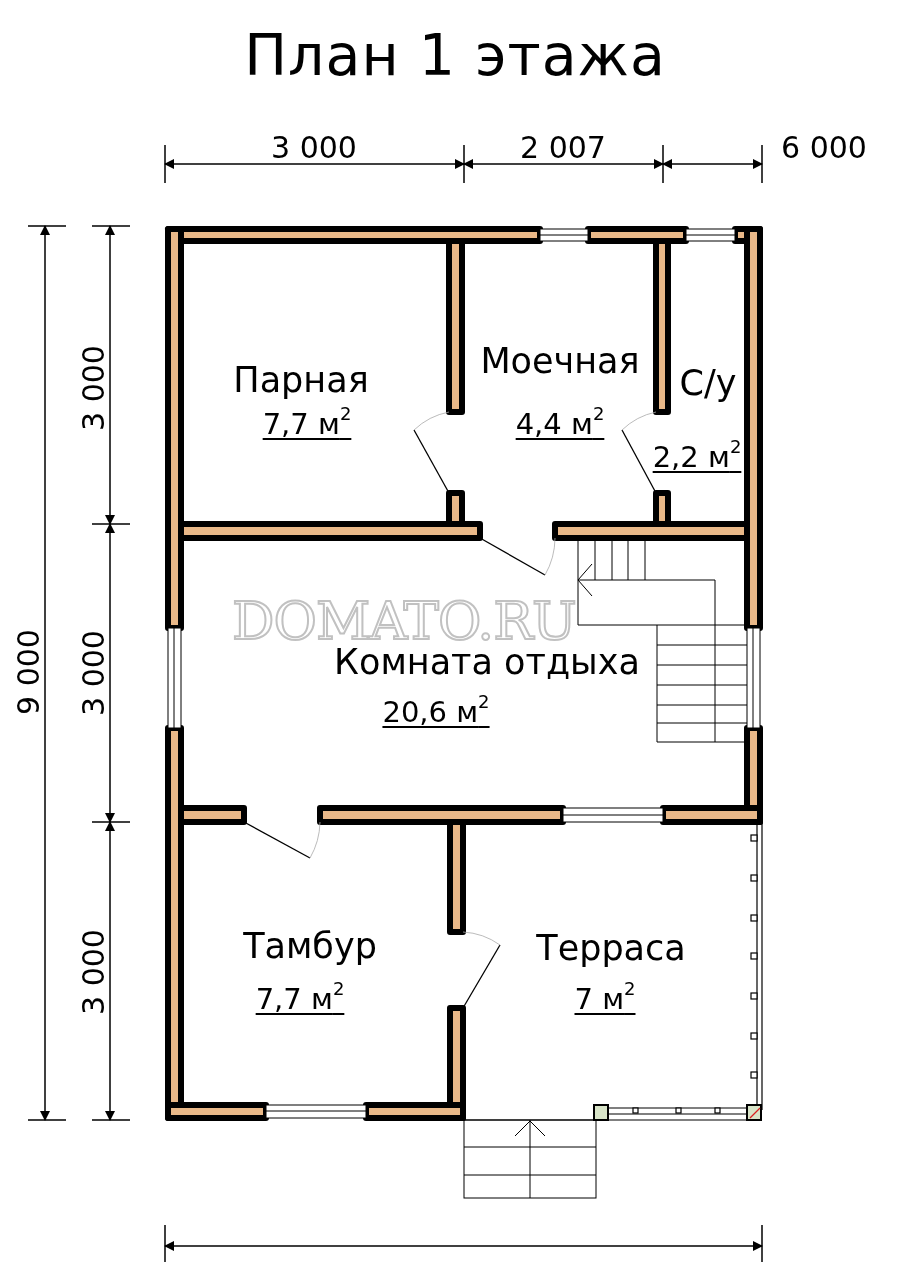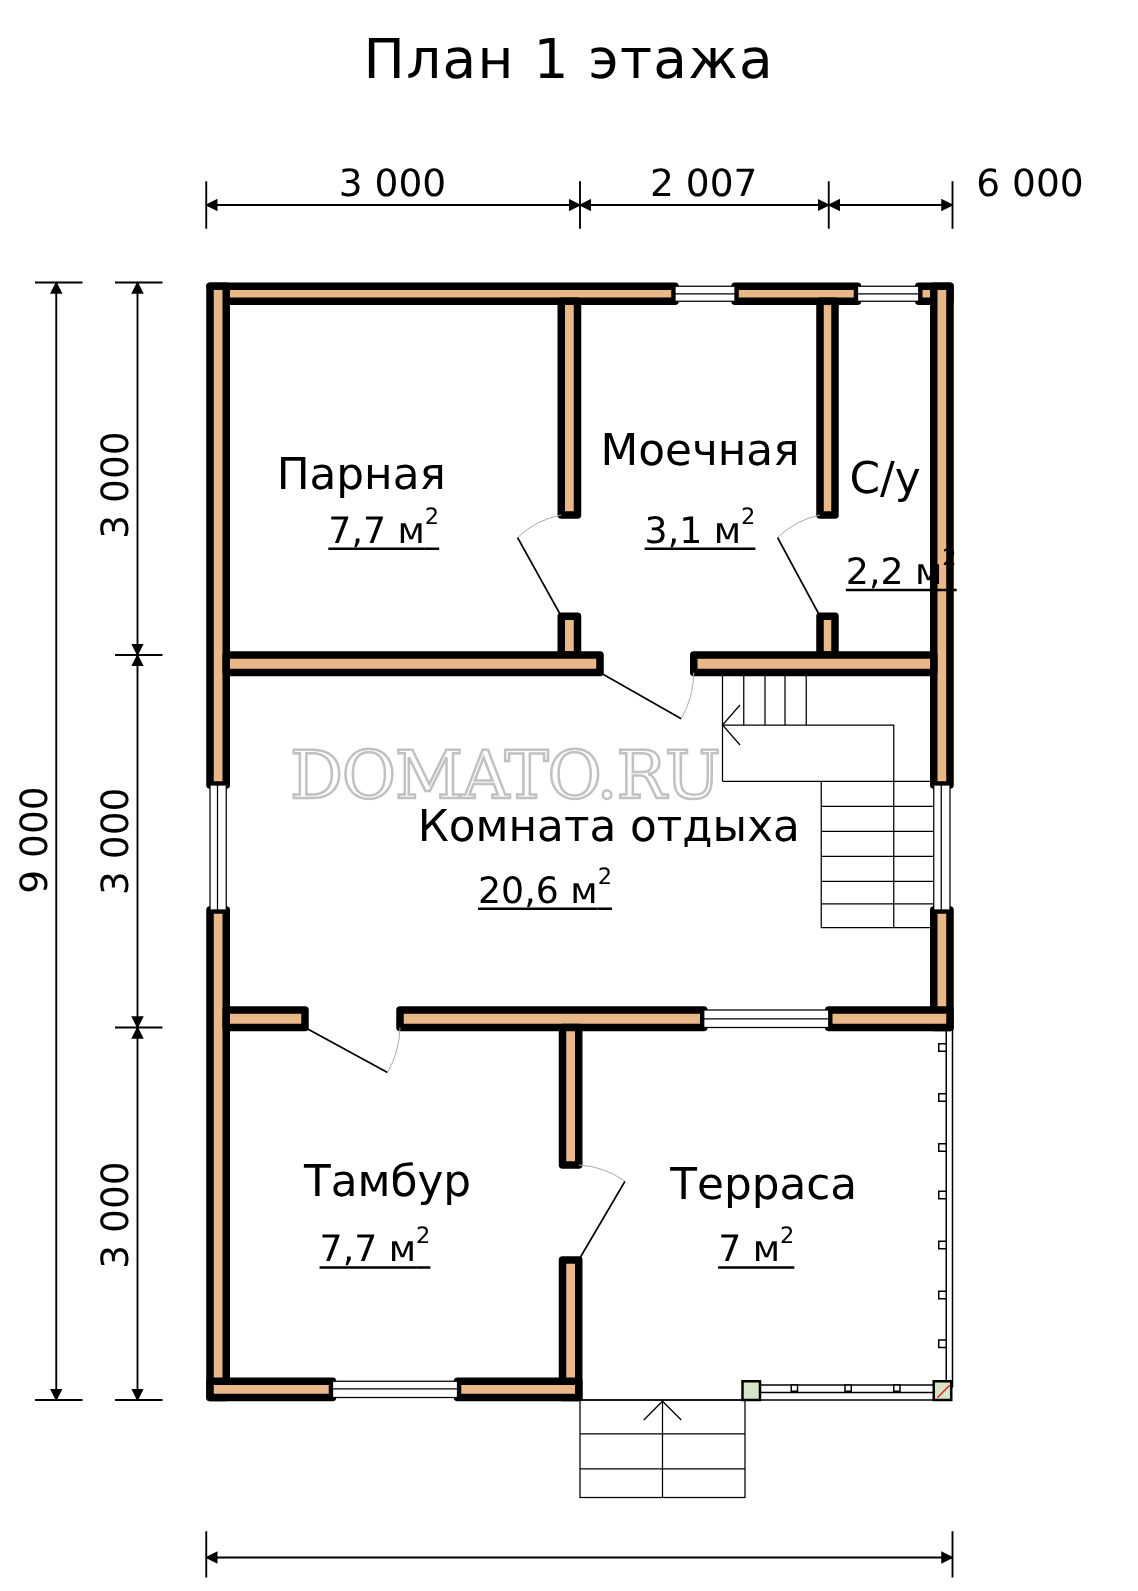--- a/index.html
+++ b/index.html
@@ -1,18 +1,18 @@
 <!DOCTYPE html>
 <html><head>
 <meta charset="utf-8">
 <style>
   html,body{margin:0;padding:0;background:#fff;}
   body{width:910px;height:1273px;position:relative;overflow:hidden;font-family:"DejaVu Sans",sans-serif;color:#000;}
   #plan{position:absolute;left:0;top:0;}
-  .title{position:absolute;left:0;width:910px;top:22px;text-align:center;font-size:44px;letter-spacing:1px;}
+  .title{position:absolute;left:0;width:910px;top:22px;text-align:center;font-size:57px;letter-spacing:1px;}
   .lbl{position:absolute;white-space:nowrap;transform:translateX(-50%);font-size:35px;}
   .area{position:absolute;white-space:nowrap;transform:translateX(-50%);font-size:29px;text-decoration:underline;text-decoration-thickness:2px;text-underline-offset:4px;}
   .area sup{font-size:18px;vertical-align:top;position:relative;top:-4px;}
   .dim{position:absolute;white-space:nowrap;font-size:30px;transform:translateX(-50%);}
   .vdim{position:absolute;white-space:nowrap;font-size:30px;transform:translate(-50%,-50%) rotate(-90deg);}
   .wm{position:absolute;left:232px;top:590px;font-family:"DejaVu Serif",serif;font-size:53px;color:#fff;-webkit-text-stroke:2px #bbb;letter-spacing:-1px;opacity:.9;}
 </style>
 </head>
 <body>
 
@@ -167,28 +167,28 @@
 <div class="dim" style="left:563px;top:130px;">2 007</div>
 <div class="dim" style="left:824px;top:130px;">6 000</div>
 <div class="dim" style="left:464px;top:1279px;">6 000</div>
 <div class="vdim" style="left:28px;top:672px;">9 000</div>
 <div class="vdim" style="left:93px;top:388px;">3 000</div>
 <div class="vdim" style="left:93px;top:673px;">3 000</div>
 <div class="vdim" style="left:93px;top:972px;">3 000</div>
 
 <div class="wm">DOMATO.RU</div>
 
-<div class="lbl" style="left:289px;top:360px;">Парная</div>
+<div class="lbl" style="left:301px;top:360px;">Парная</div>
 <div class="area" style="left:307px;top:407px;"><span>7,7 м</span><sup>2</sup></div>
 
 <div class="lbl" style="left:560px;top:341px;">Моечная</div>
-<div class="area" style="left:560px;top:407px;"><span>3,1 м</span><sup>2</sup></div>
+<div class="area" style="left:560px;top:407px;"><span>4,4 м</span><sup>2</sup></div>
 
 <div class="lbl" style="left:708px;top:363px;">С/у</div>
-<div class="area" style="left:697px;top:440px;margin-left:24px;"><span>2,2 м</span><sup>2</sup></div>
+<div class="area" style="left:697px;top:440px;"><span>2,2 м</span><sup>2</sup></div>
 
 <div class="lbl" style="left:450px;top:642px;margin-left:37px;">Комната отдыха</div>
 <div class="area" style="left:436px;top:695px;"><span>20,6 м</span><sup>2</sup></div>
 
 <div class="lbl" style="left:310px;top:926px;">Тамбур</div>
 <div class="area" style="left:300px;top:982px;"><span>7,7 м</span><sup>2</sup></div>
 
 <div class="lbl" style="left:611px;top:928px;">Терраса</div>
 <div class="area" style="left:605px;top:982px;"><span>7 м</span><sup>2</sup></div>
 

